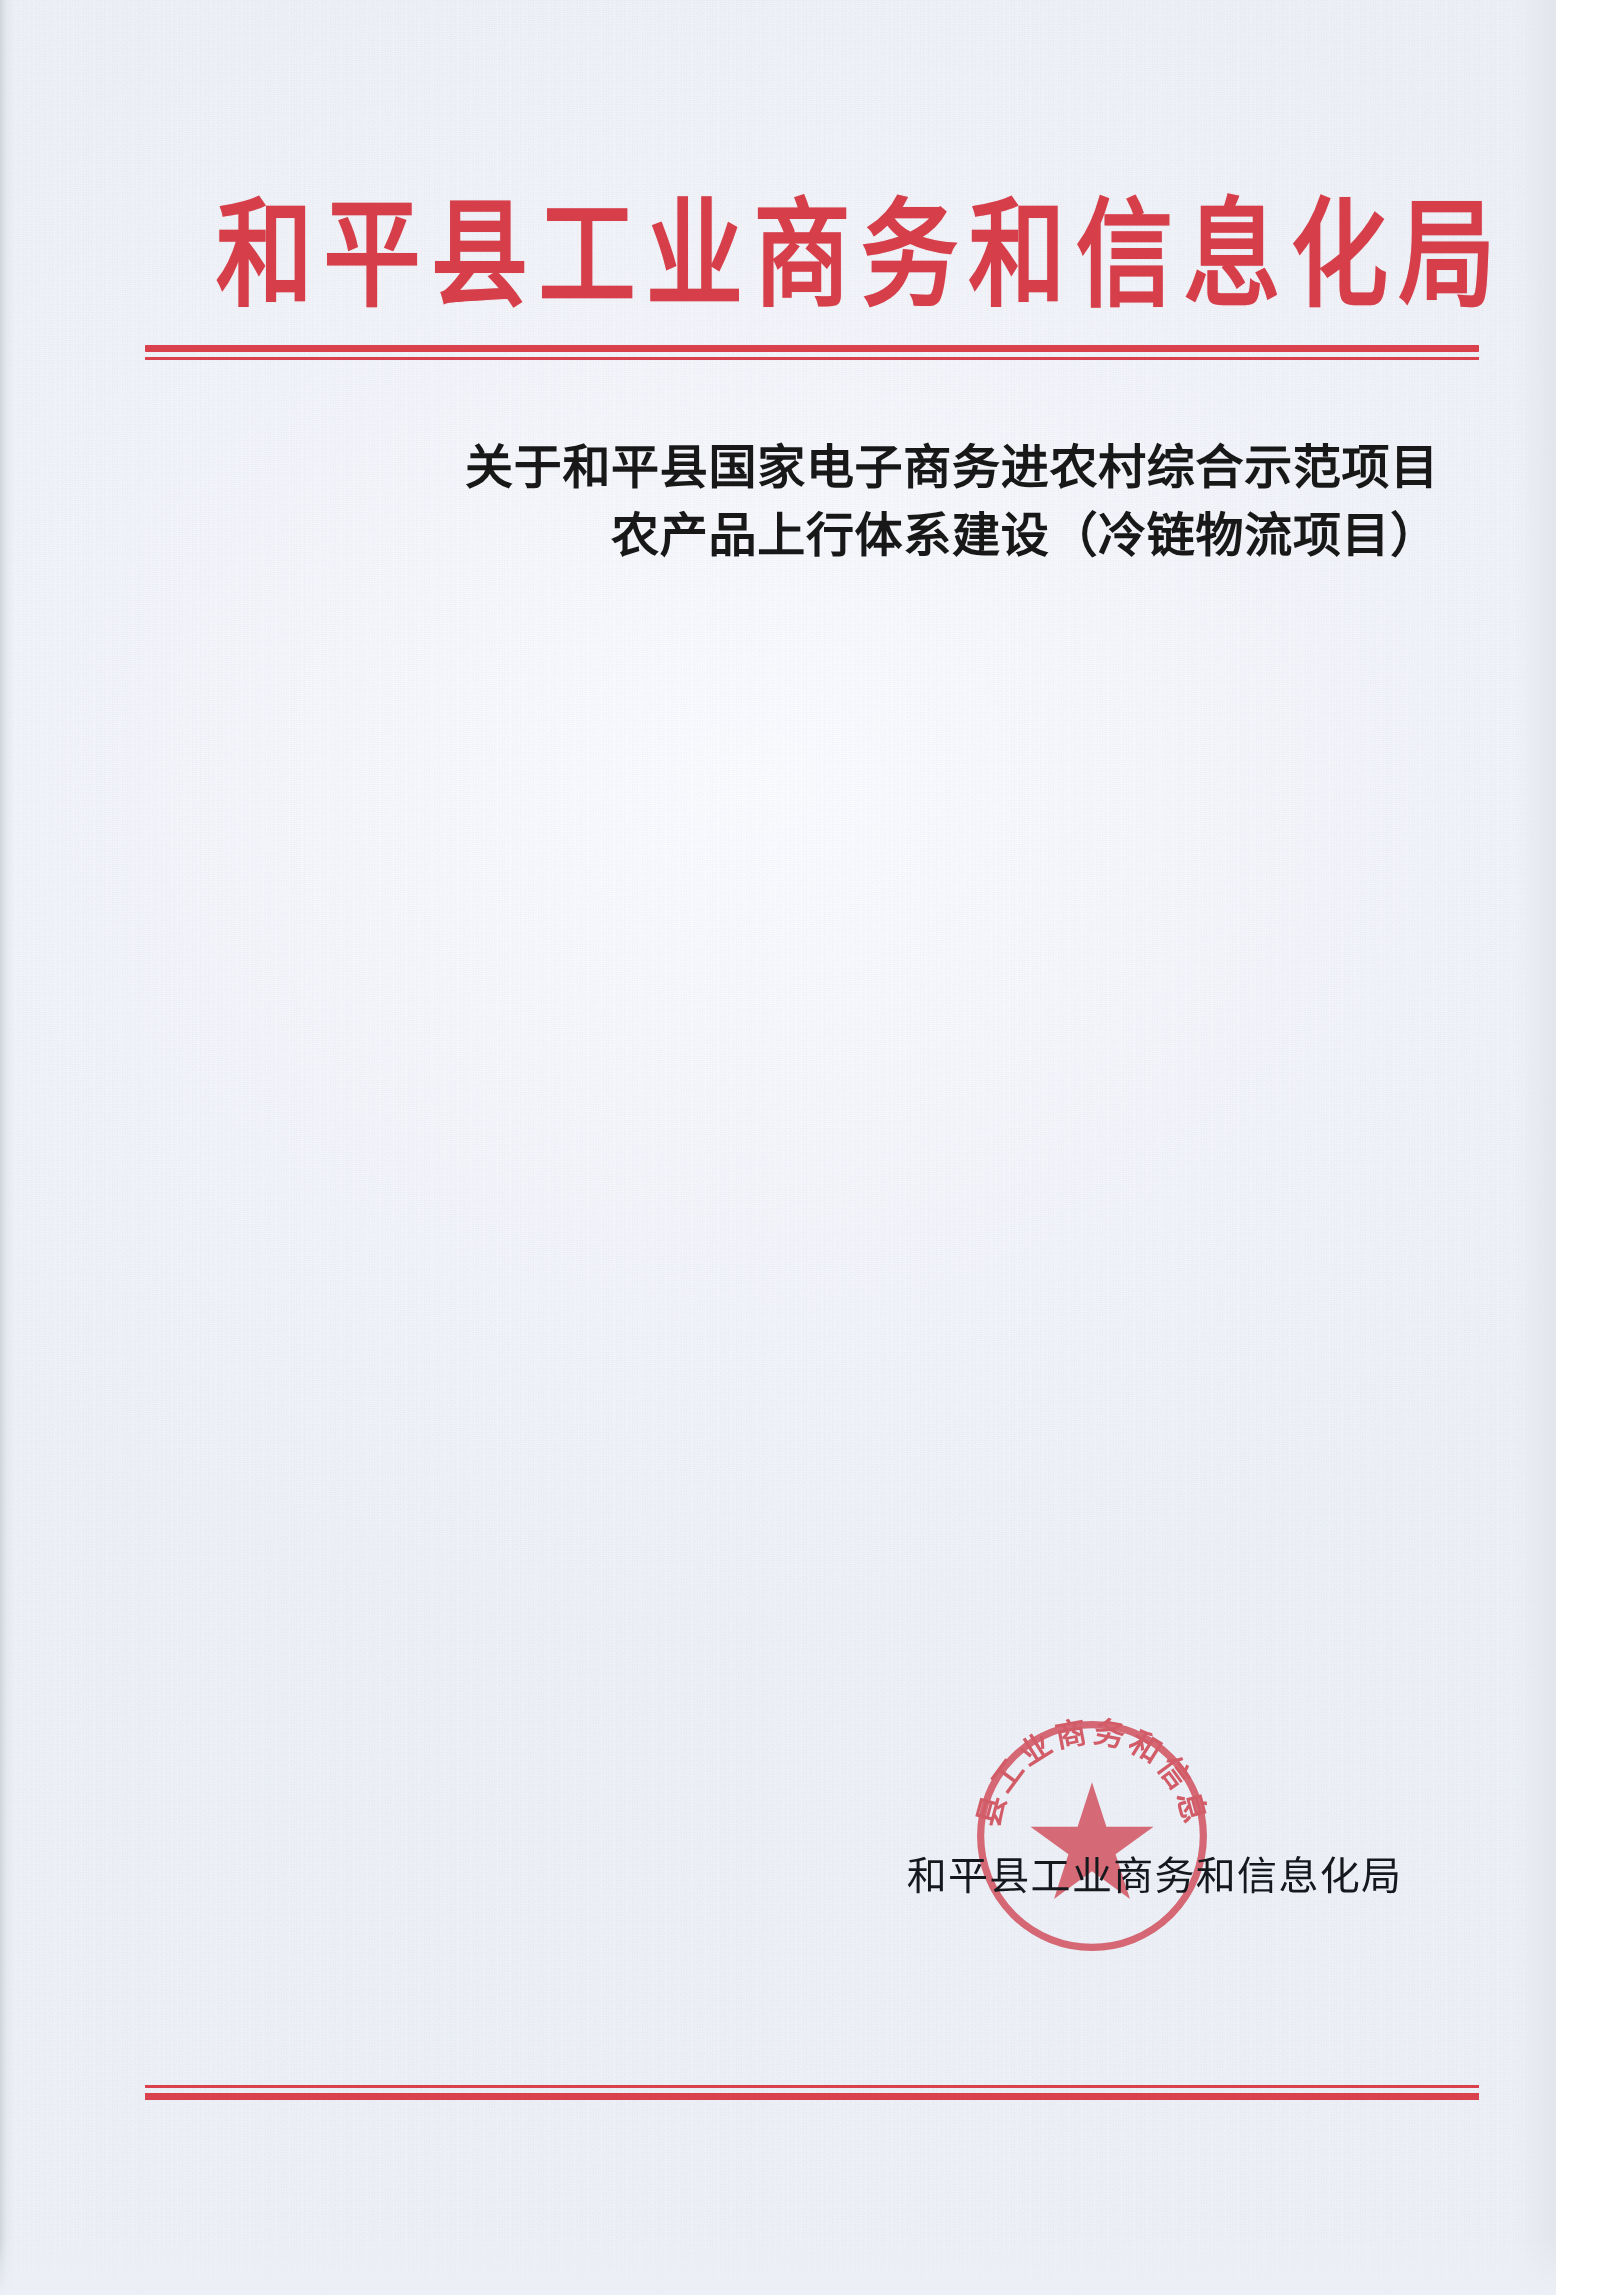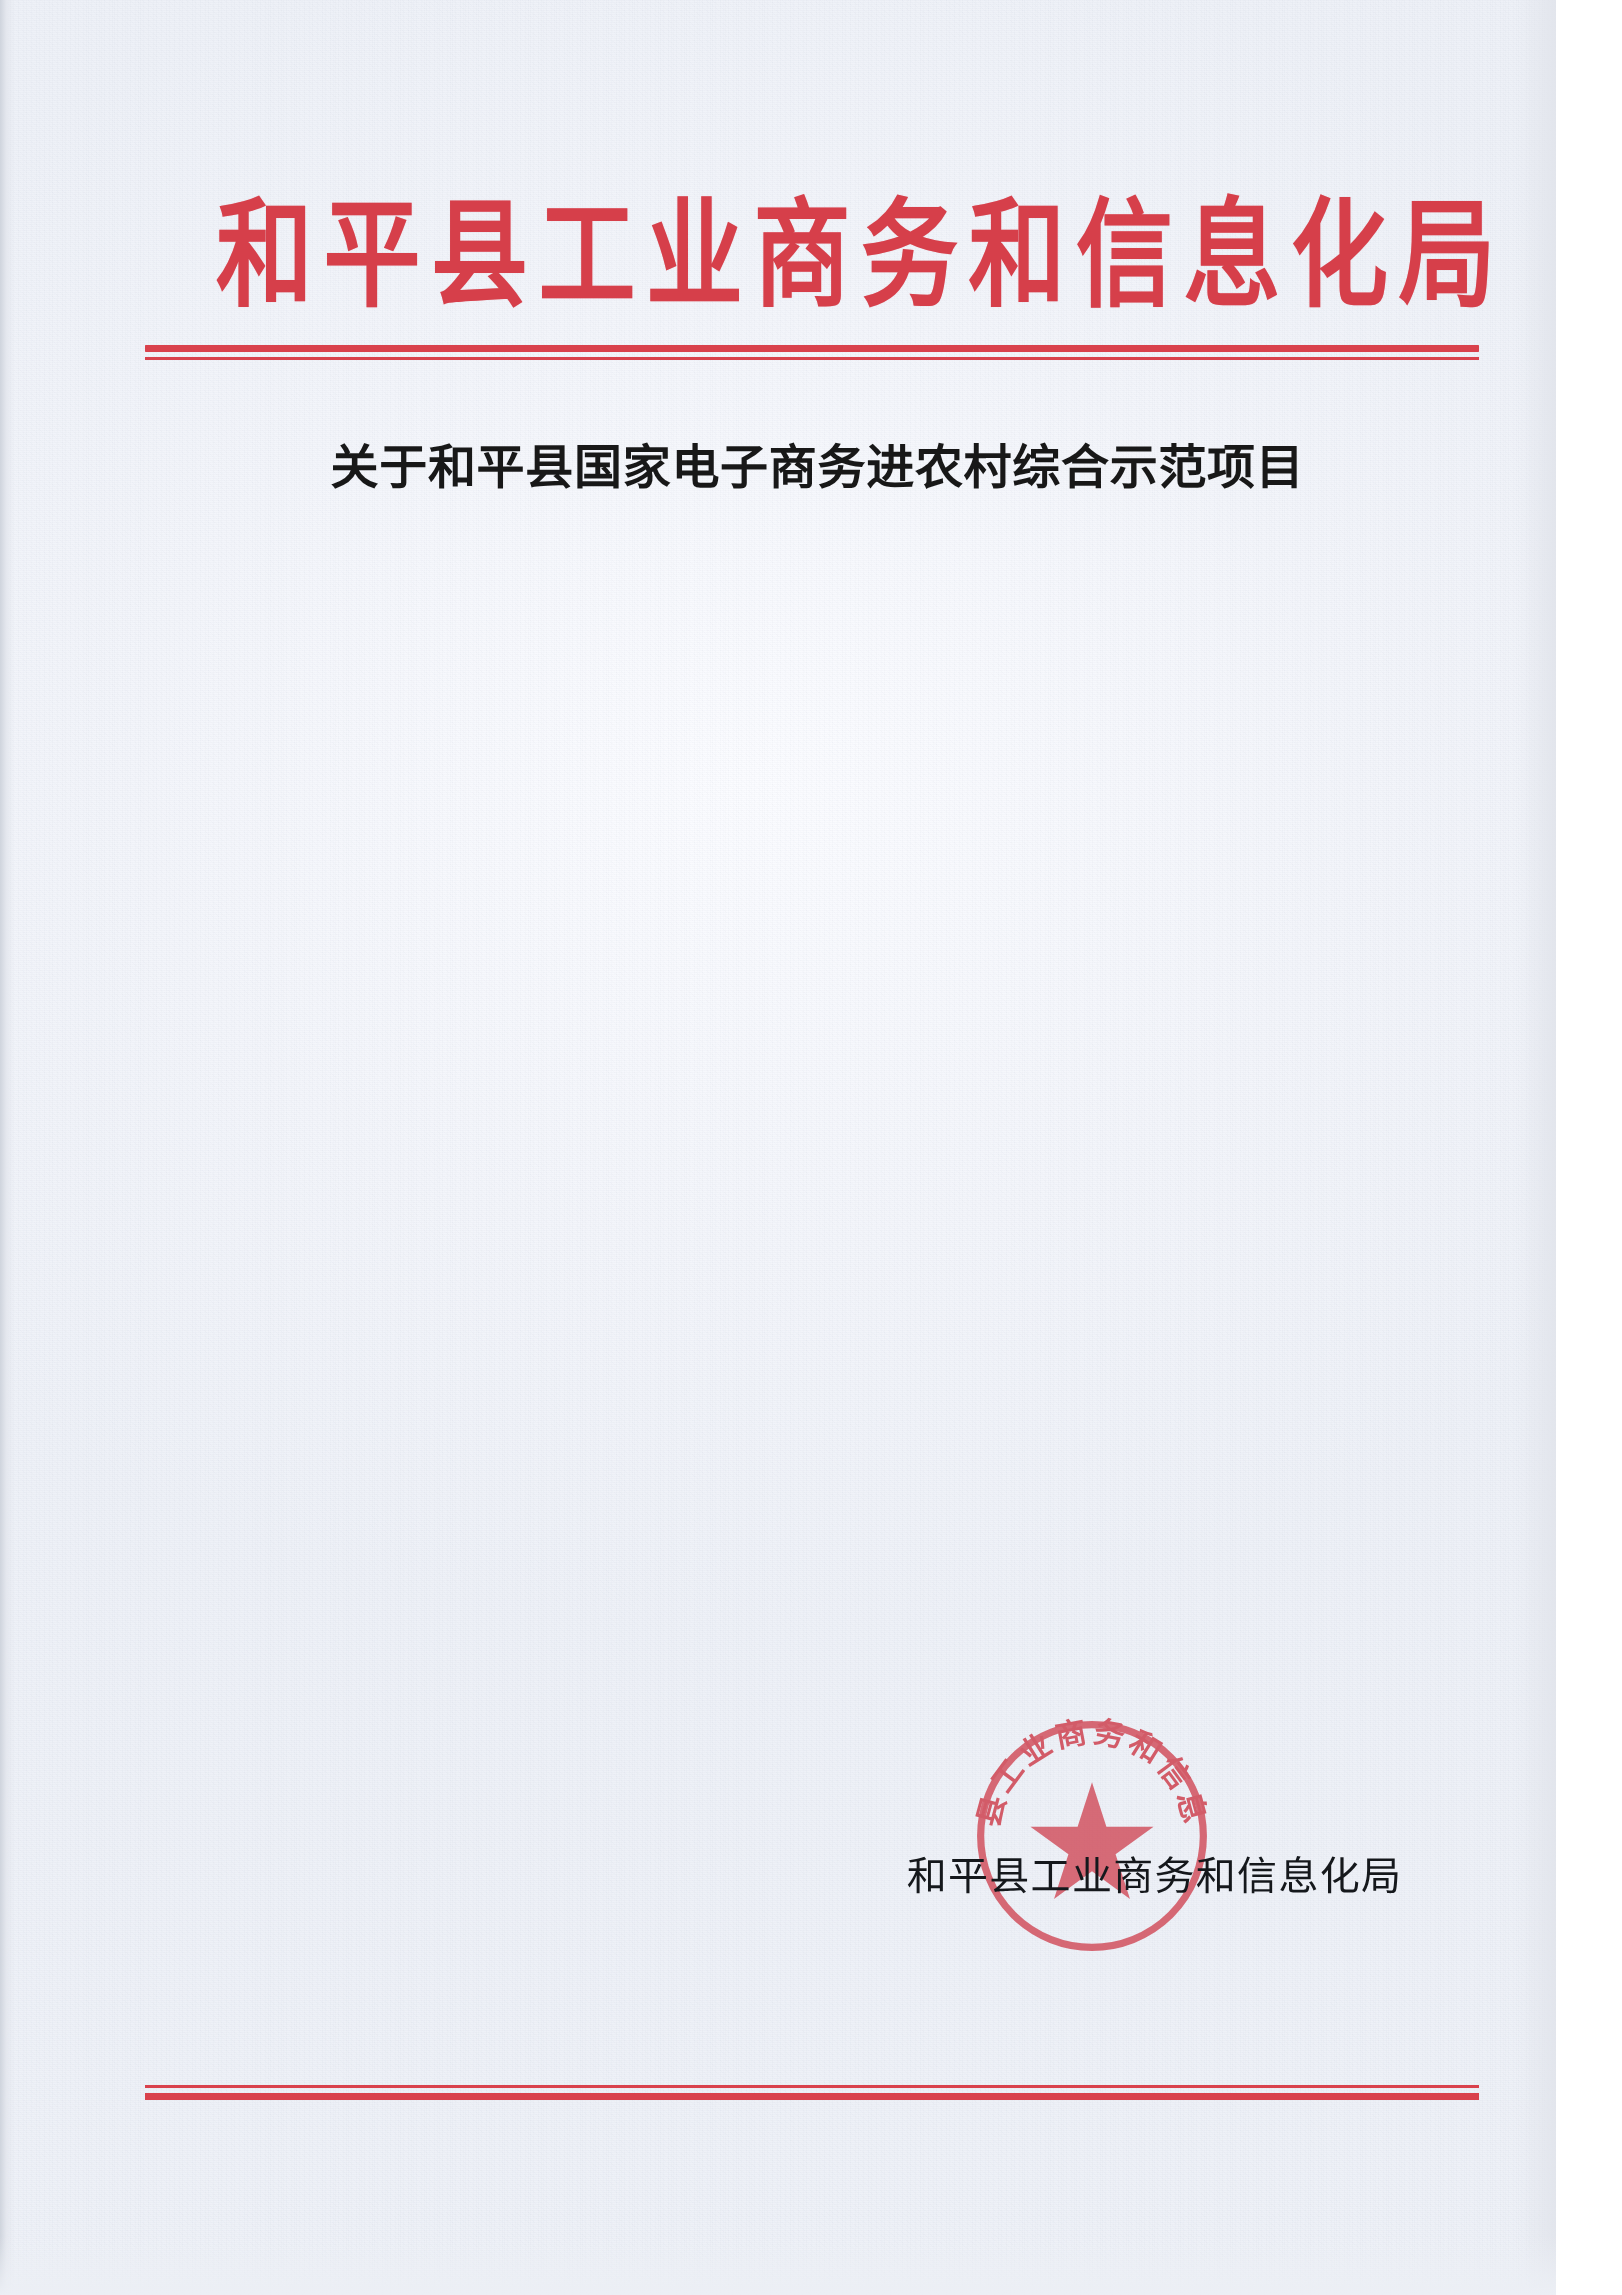--- a/index.html
+++ b/index.html
@@ -80,21 +80,21 @@
     position:absolute;
     left:196px;top:434px;width:1243px;
     text-align:center;
     color:#181818;
     font-family:"Liberation Sans","DejaVu Sans",sans-serif;
     font-weight:bold;
     font-size:48px;
     line-height:68px;
     letter-spacing:0.7px;
   }
-  .doc-title .tl{display:block;white-space:nowrap;}
+  .doc-title .tl{display:block;white-space:nowrap;text-align:right;}
 
   
   .body-text{
     position:absolute;
     left:220px;top:710px;width:1201px;
     color:#15181c;
     font-family:"Liberation Serif","DejaVu Serif",serif;
     font-size:40px;
     line-height:65px;
     text-align:justify;
@@ -146,20 +146,21 @@
     <div class="masthead">和平县工业商务和信息化局</div>
 
     <div class="rule-top">
       <div class="thick"></div>
       <div class="gap"></div>
       <div class="thin"></div>
     </div>
 
     <div class="doc-title">
       <span class="tl">关于和平县国家电子商务进农村综合示范项目</span>
+      <span class="tl">农产品上行体系建设（冷链物流项目）</span>
     </div>
 
     <div class="body-text">
     </div>
 
     <div class="seal">
       <svg viewBox="0 0 400 400" xmlns="http://www.w3.org/2000/svg">
         <defs>
           <path id="sealArc" d="M 58 200 A 142 142 0 0 1 342 200" fill="none"></path>
         </defs>

